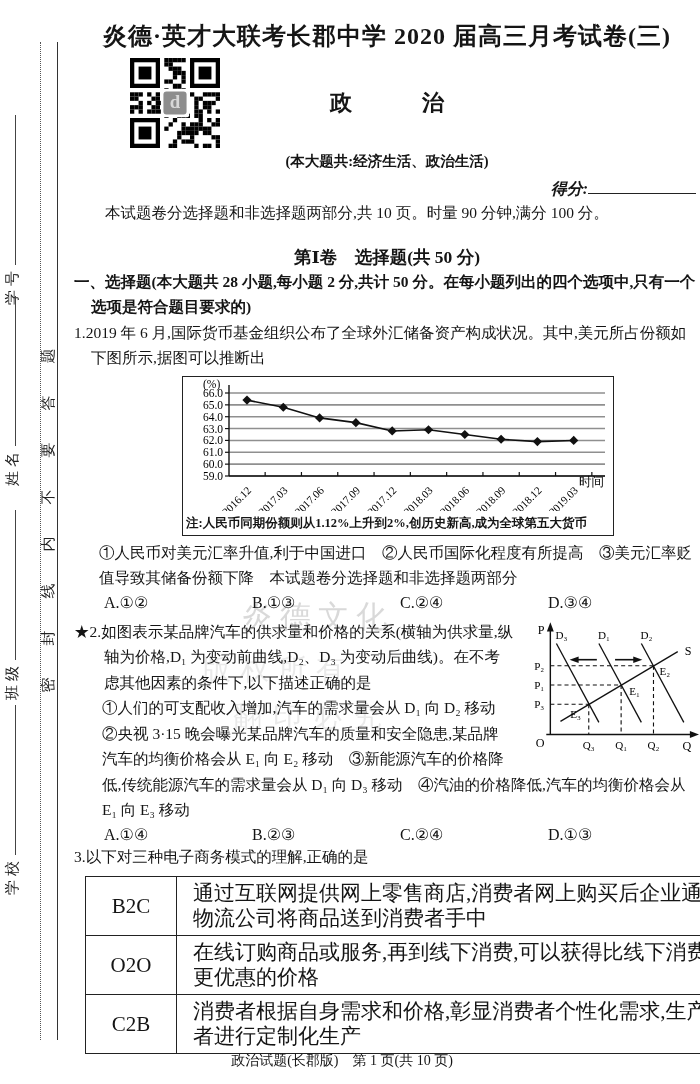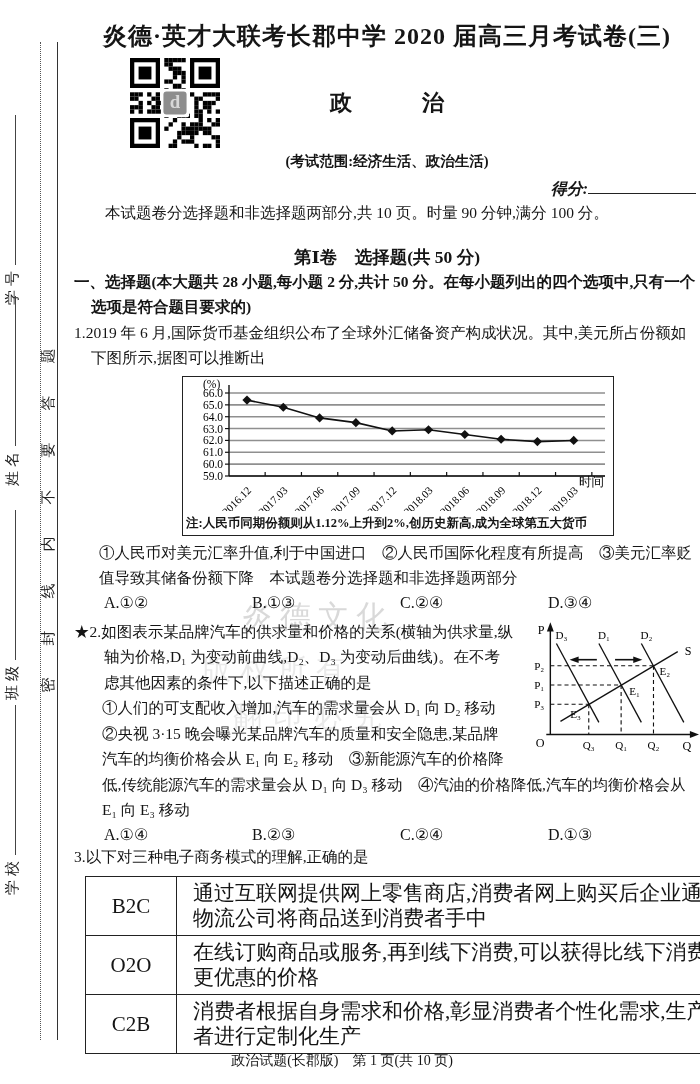--- a/index.html
+++ b/index.html
@@ -217,21 +217,21 @@
           <rect x="0" y="60" width="30" height="30" fill="#000"></rect>
           <rect x="4.285714285714286" y="64.28571428571428" width="21.428571428571427" height="21.428571428571427" fill="#fff"></rect>
           <rect x="8.571428571428571" y="68.57142857142857" width="12.857142857142858" height="12.857142857142858" fill="#000"></rect>
           <rect x="30.857142857142858" y="30.857142857142858" width="28.285714285714285" height="28.285714285714285" fill="#fff" rx="2"></rect>
           <rect x="33.42857142857142" y="33.42857142857142" width="23.142857142857142" height="23.142857142857142" fill="#8d8d8d" rx="3"></rect>
           <text x="45" y="49.71428571428571" font-size="18.857142857142858" text-anchor="middle" fill="#d8d8d8" font-family="&quot;DejaVu Sans&quot;,sans-serif" font-weight="bold">d</text>
         </svg>
       <h2 class="subject">政治</h2>
     </div>
 
-    <div class="scope">(考试范围:经济生活、政治生活)</div>
+    <div class="scope">(本大题共:经济生活、政治生活)</div>
 
     <div class="score-row">
       <span>得分:</span><span class="score-line"></span>
     </div>
 
     <p class="intro">本试题卷分选择题和非选择题两部分,共 10 页。时量 90 分钟,满分 100 分。</p>
 
     <div class="sec-title">第Ⅰ卷　选择题(共 50 分)</div>
 
     <p class="lead">一、选择题(本大题共 28 小题,每小题 2 分,共计 50 分。在每小题列出的四个选项中,只有一个选项是符合题目要求的)</p>

